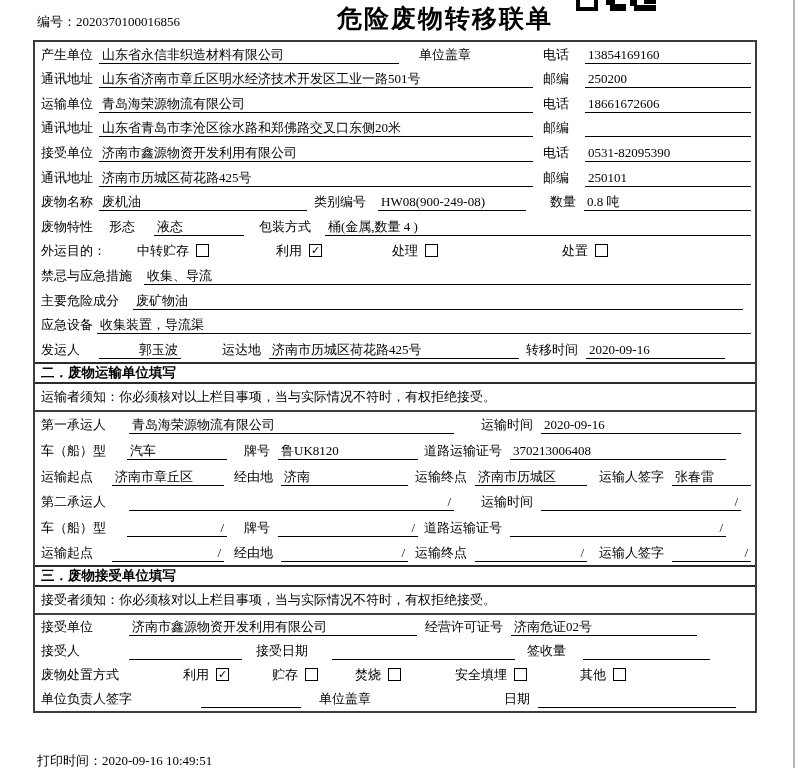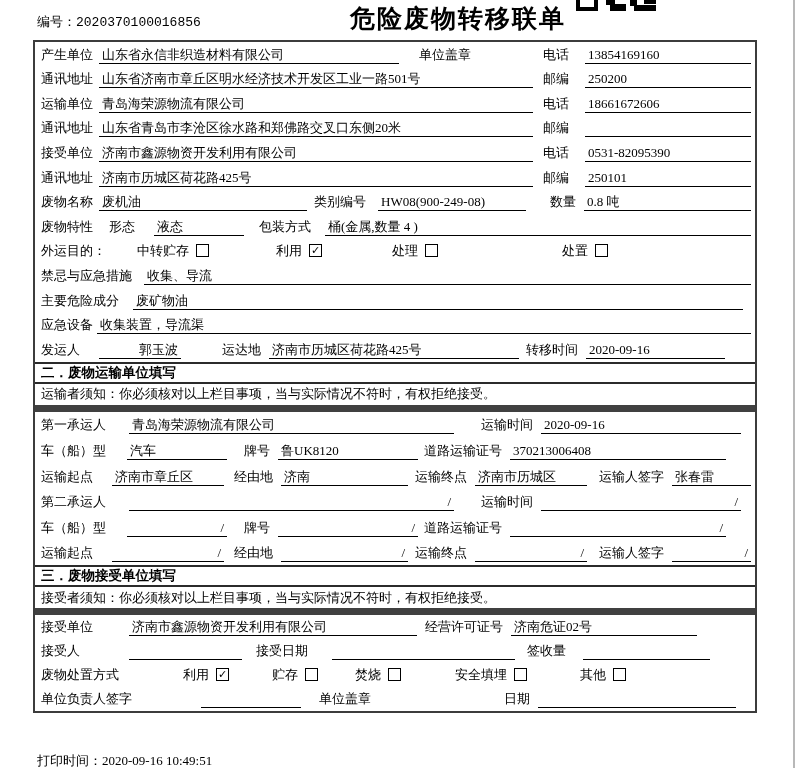--- a/index.html
+++ b/index.html
@@ -5,42 +5,42 @@
   * { margin:0; padding:0; box-sizing:border-box; }
   html,body { width:796px; height:768px; background:#ffffff; }
   body {
     position:relative;
     font-family:"Liberation Serif","DejaVu Serif",serif;
     font-size:13px; color:#000; overflow:hidden;
   }
   .right-edge { position:absolute; top:0; bottom:0; right:1px; width:2px; background:#b8b8b8; }
 
   
-  .serial { position:absolute; left:37px; top:13px; white-space:nowrap;font-family:Liberation Mono, monospace; }
+  .serial { position:absolute; left:37px; top:13px; white-space:nowrap; }
   .doc-title {
-    position:absolute; left:458px; top:2px; transform:translateX(-50%);
+    position:absolute; left:445px; top:2px; transform:translateX(-50%);
     font-family:"Liberation Sans","DejaVu Sans",sans-serif;
     font-weight:bold; font-size:25px; letter-spacing:2px; white-space:nowrap;
   }
   .qr-frag { position:absolute; left:576px; top:0; }
 
   
   .form {
     position:absolute; left:33px; top:40px; width:724px;
     border:2px solid #3c3c3c; background:#fff;
   }
   .sec-head {
     height:22px; display:flex; align-items:center; padding-left:6px;
     font-family:"Liberation Sans","DejaVu Sans",sans-serif;
     font-weight:bold; font-size:13.5px;
     border-bottom:2px solid #2b2b2b;
   }
   .sec-head.mid { border-top:2px solid #2b2b2b; }
   .notice { height:28px; display:flex; align-items:center; padding-left:6px;
-    border-bottom:7px solid #404040; }
+    border-bottom:2px solid #404040; }
 
   .r  { height:24.6px; }
   .r2 { height:25.6px; }
   .r3 { height:24px; }
   .r,.r2,.r3 { display:flex; align-items:flex-end; padding:0 4px 3px 6px; }
 
   .lbl { white-space:nowrap; }
   .ul {
     display:inline-block; border-bottom:1px solid #000;
     height:19px; line-height:19px; padding:0 3px; white-space:nowrap;

